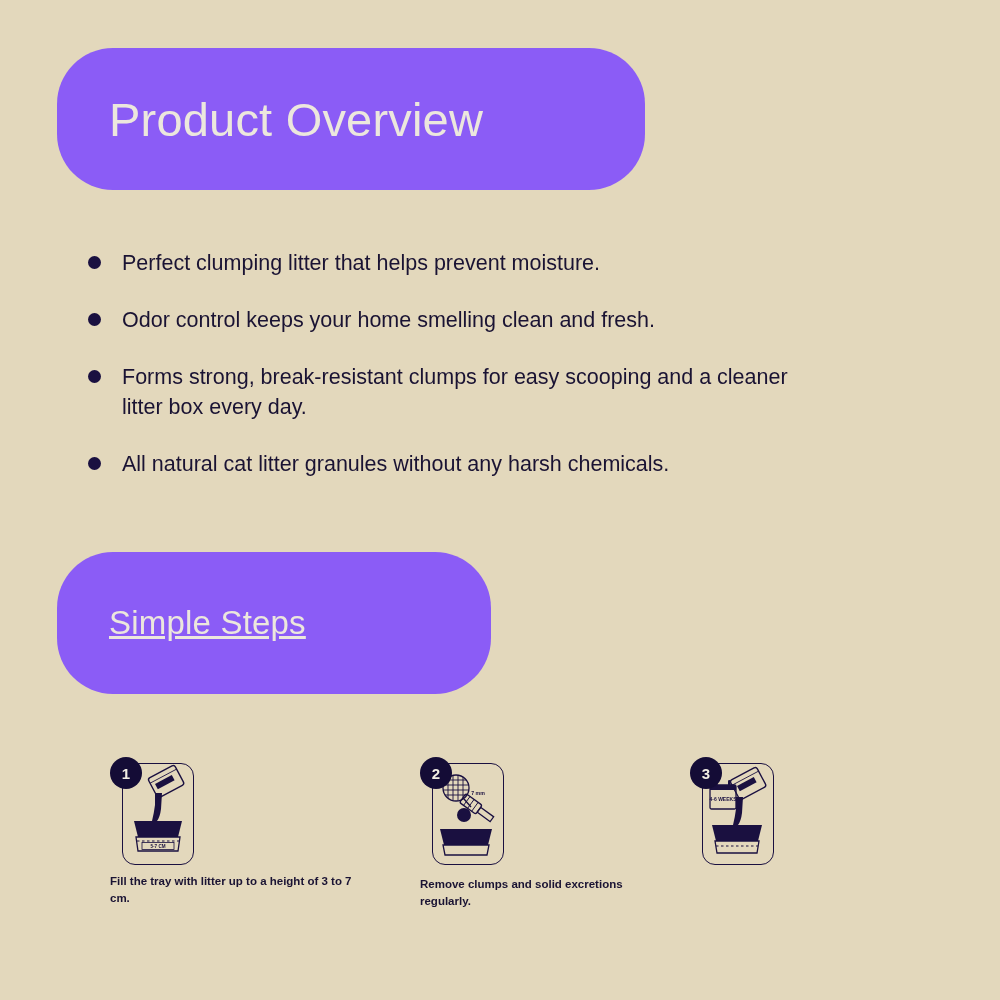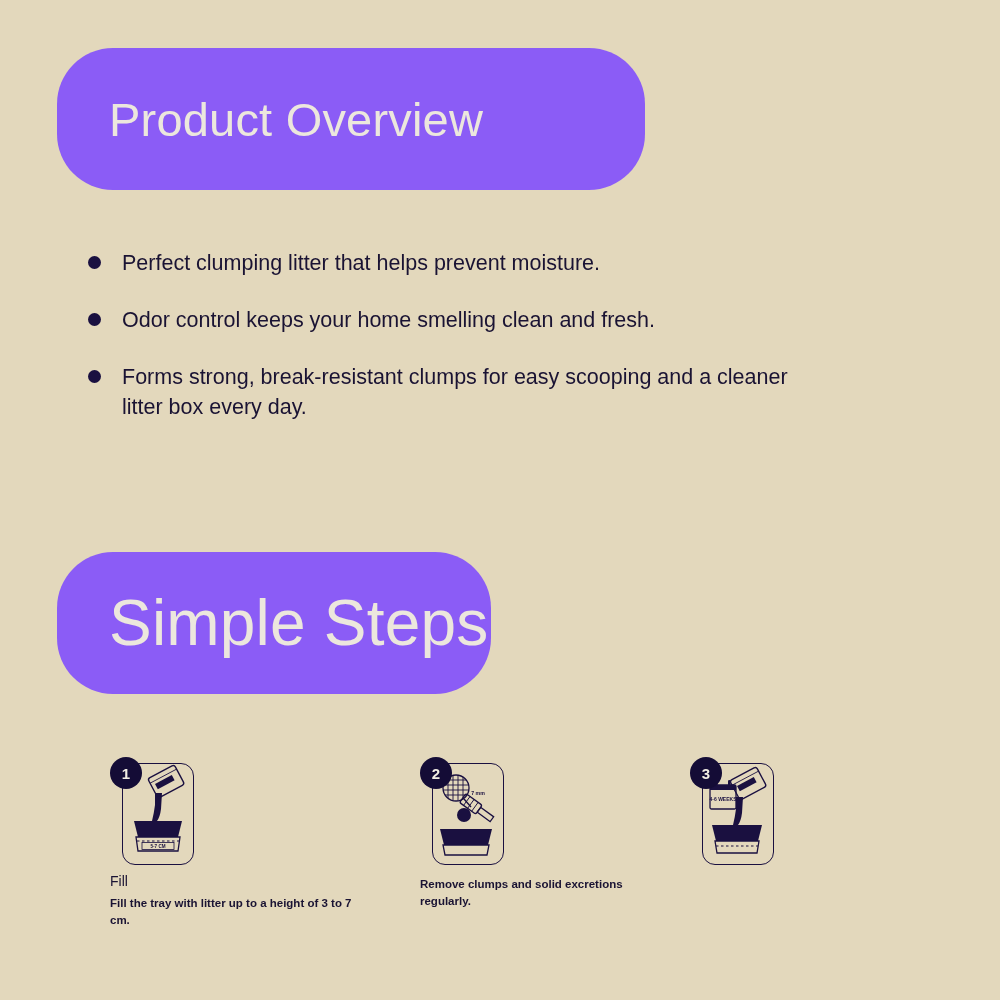--- a/index.html
+++ b/index.html
@@ -39,21 +39,21 @@
   }
   #pill-overview .pill-label { font-size: 47px; }
 
   #pill-steps {
     left: 57px;
     top: 552px;
     width: 434px;
     height: 142px;
     padding-left: 52px;
   }
-  #pill-steps .pill-label { font-size: 64px; }
+  #pill-steps .pill-label { font-size: 33px; text-decoration: underline; }
 
   
   #feature-list {
     position: absolute;
     left: 88px;
     top: 248px;
     width: 850px;
   }
   .feature-item {
     display: flex;
@@ -169,20 +169,24 @@
     <span class="feature-text">Perfect clumping litter that helps prevent moisture.</span>
   </div>
   <div class="feature-item">
     <span class="feature-bullet"></span>
     <span class="feature-text">Odor control keeps your home smelling clean and fresh.</span>
   </div>
   <div class="feature-item">
     <span class="feature-bullet"></span>
     <span class="feature-text">Forms strong, break-resistant clumps for easy scooping and a cleaner litter box every day.</span>
   </div>
+  <div class="feature-item">
+    <span class="feature-bullet"></span>
+    <span class="feature-text">All natural cat litter granules without any harsh chemicals.</span>
+  </div>
 </div>
 
 <div class="pill" id="pill-steps">
   <span class="pill-label">Simple Steps</span>
 </div>
 
 <div id="steps-row">
 
   <div class="step" id="step-1">
     <div class="step-card">
@@ -200,21 +204,20 @@
 
         <g transform="rotate(-28 46 22)">
           <rect x="31" y="7" width="30" height="22" rx="2.5" fill="none" stroke="#1a1040" stroke-width="1.4"></rect>
           <rect x="35" y="15" width="19" height="6" fill="#1a1040"></rect>
           <path d="M31 12 L61 12" stroke="#1a1040" stroke-width="0.8"></path>
         </g>
       </svg>
       <div class="step-badge">1</div>
     </div>
     <div class="step-caption">
-      <div class="step-title">Fill</div>
       <div class="step-desc">Fill the tray with litter up to a height of 3 to 7 cm.</div>
     </div>
   </div>
 
   <div class="step" id="step-2">
     <div class="step-card">
       <div class="step-frame"></div>
       <svg class="step-art" viewBox="0 0 72 102">
 
         <path d="M8 66 L60 66 L56 82 L12 82 Z" fill="#1a1040"></path>

